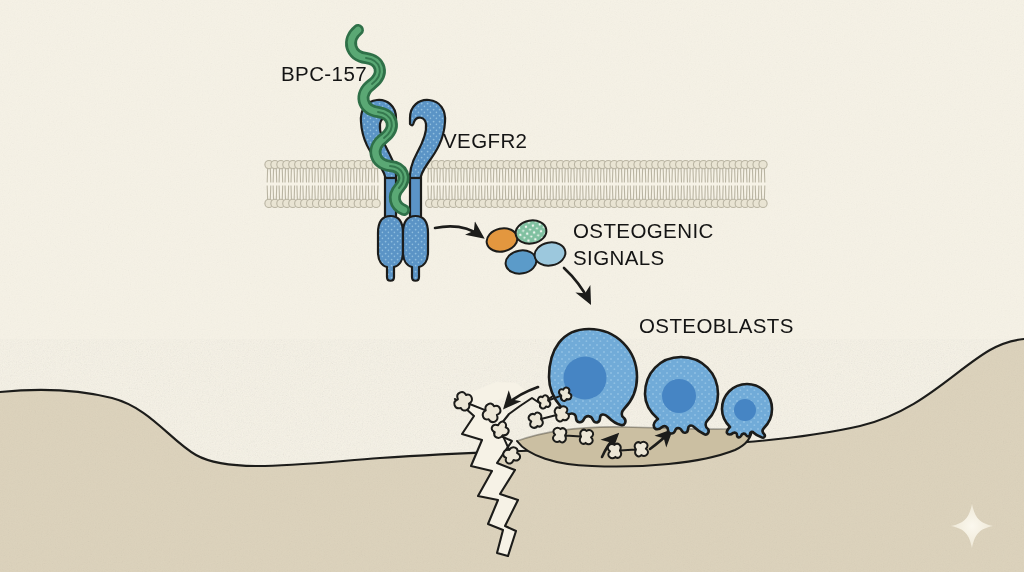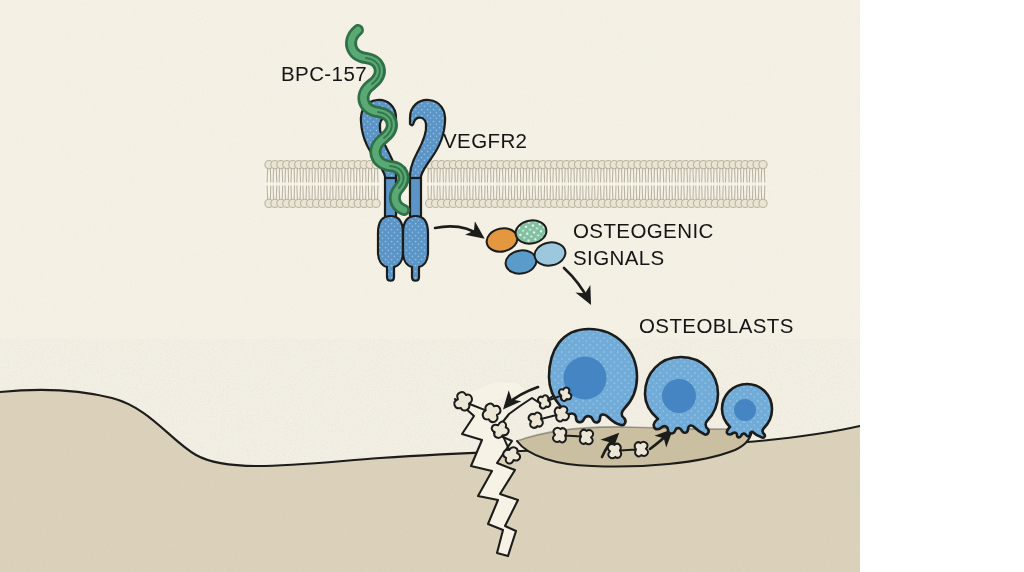--- a/index.html
+++ b/index.html
@@ -3,21 +3,21 @@
 <meta charset="utf-8">
 <title>BPC-157 VEGFR2 Osteogenesis Diagram</title>
 <style>
   html, body {
     margin: 0;
     padding: 0;
     background: #ffffff;
   }
   #scene {
     position: relative;
-    width: 860px;
+    width: 1024px;
     height: 572px;
     overflow: hidden;
     font-family: "Liberation Sans", sans-serif;
   }
   #scene svg {
     display: block;
   }
   .lbl {
     font-family: "Liberation Sans", sans-serif;
     fill: #141414;

